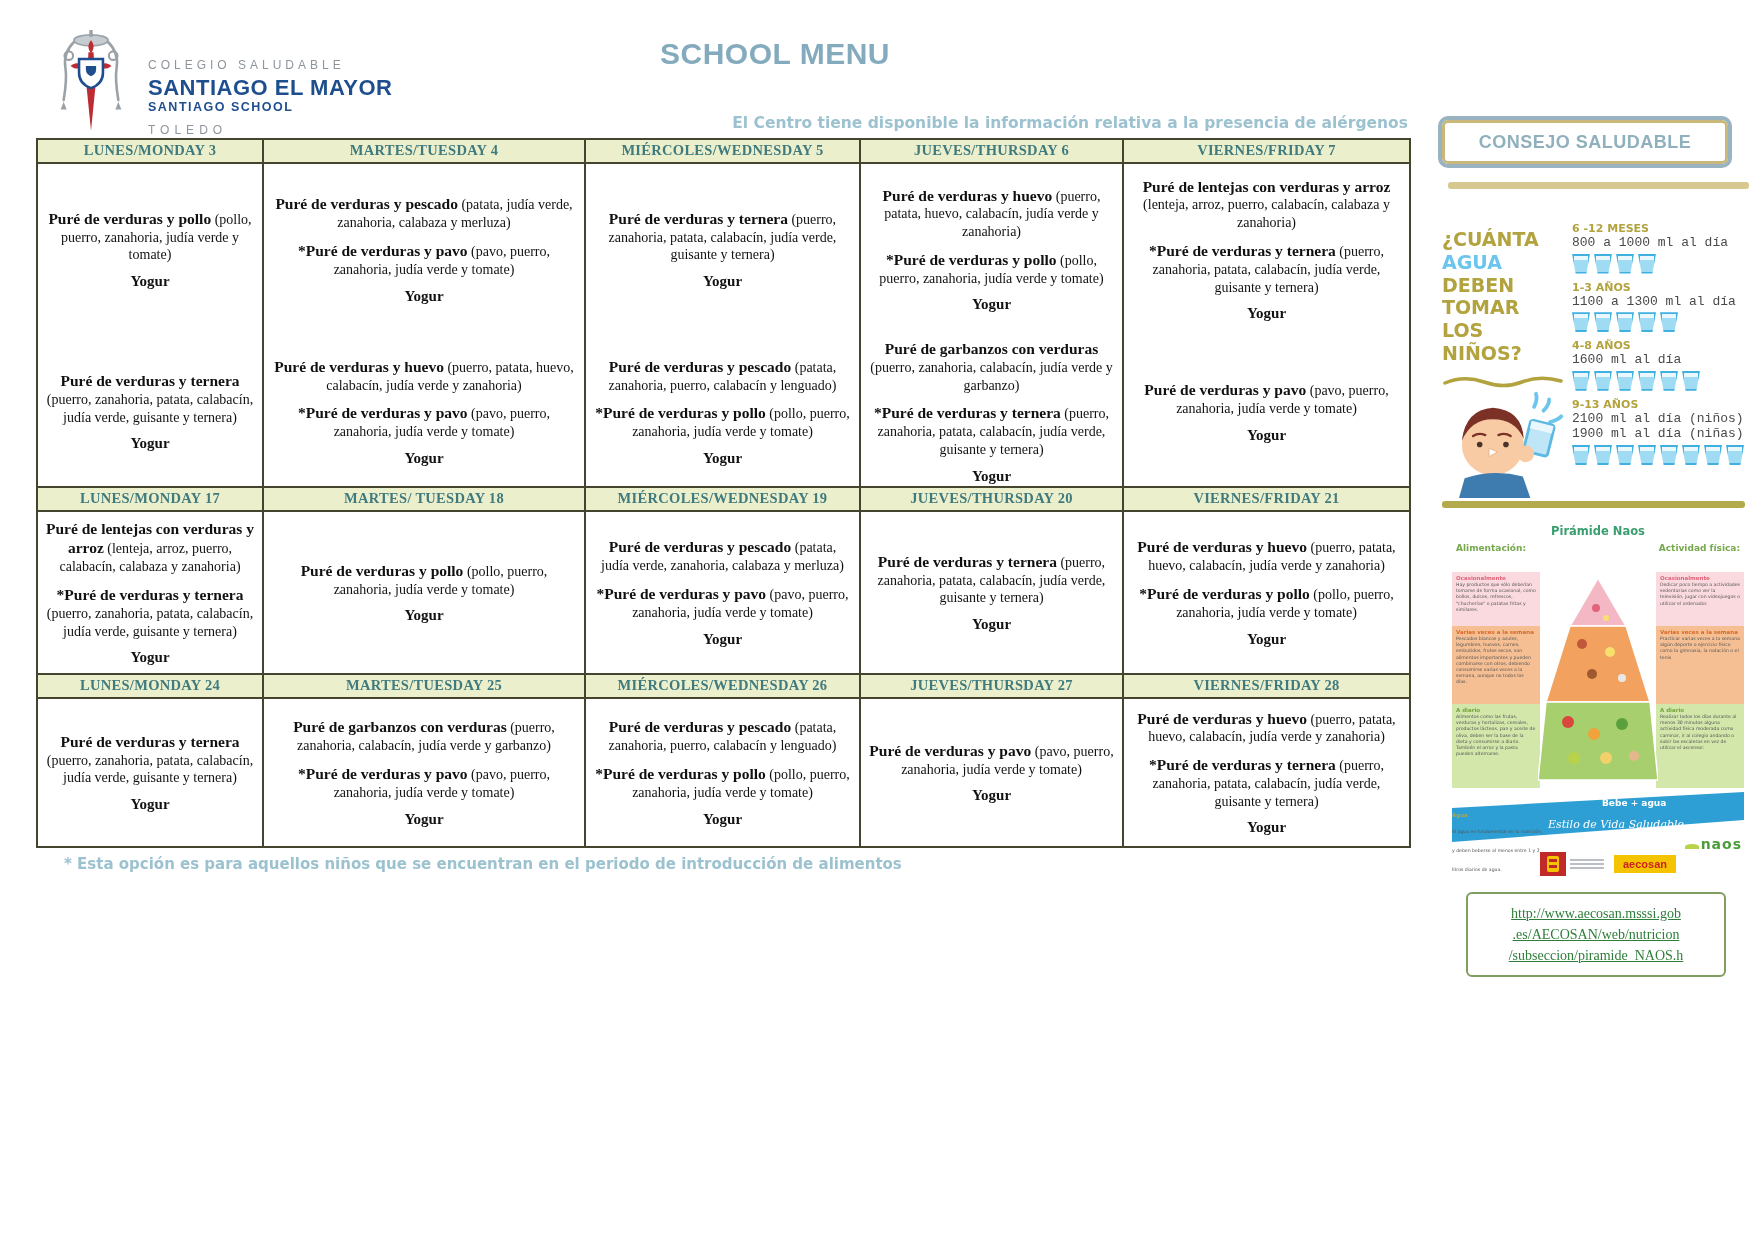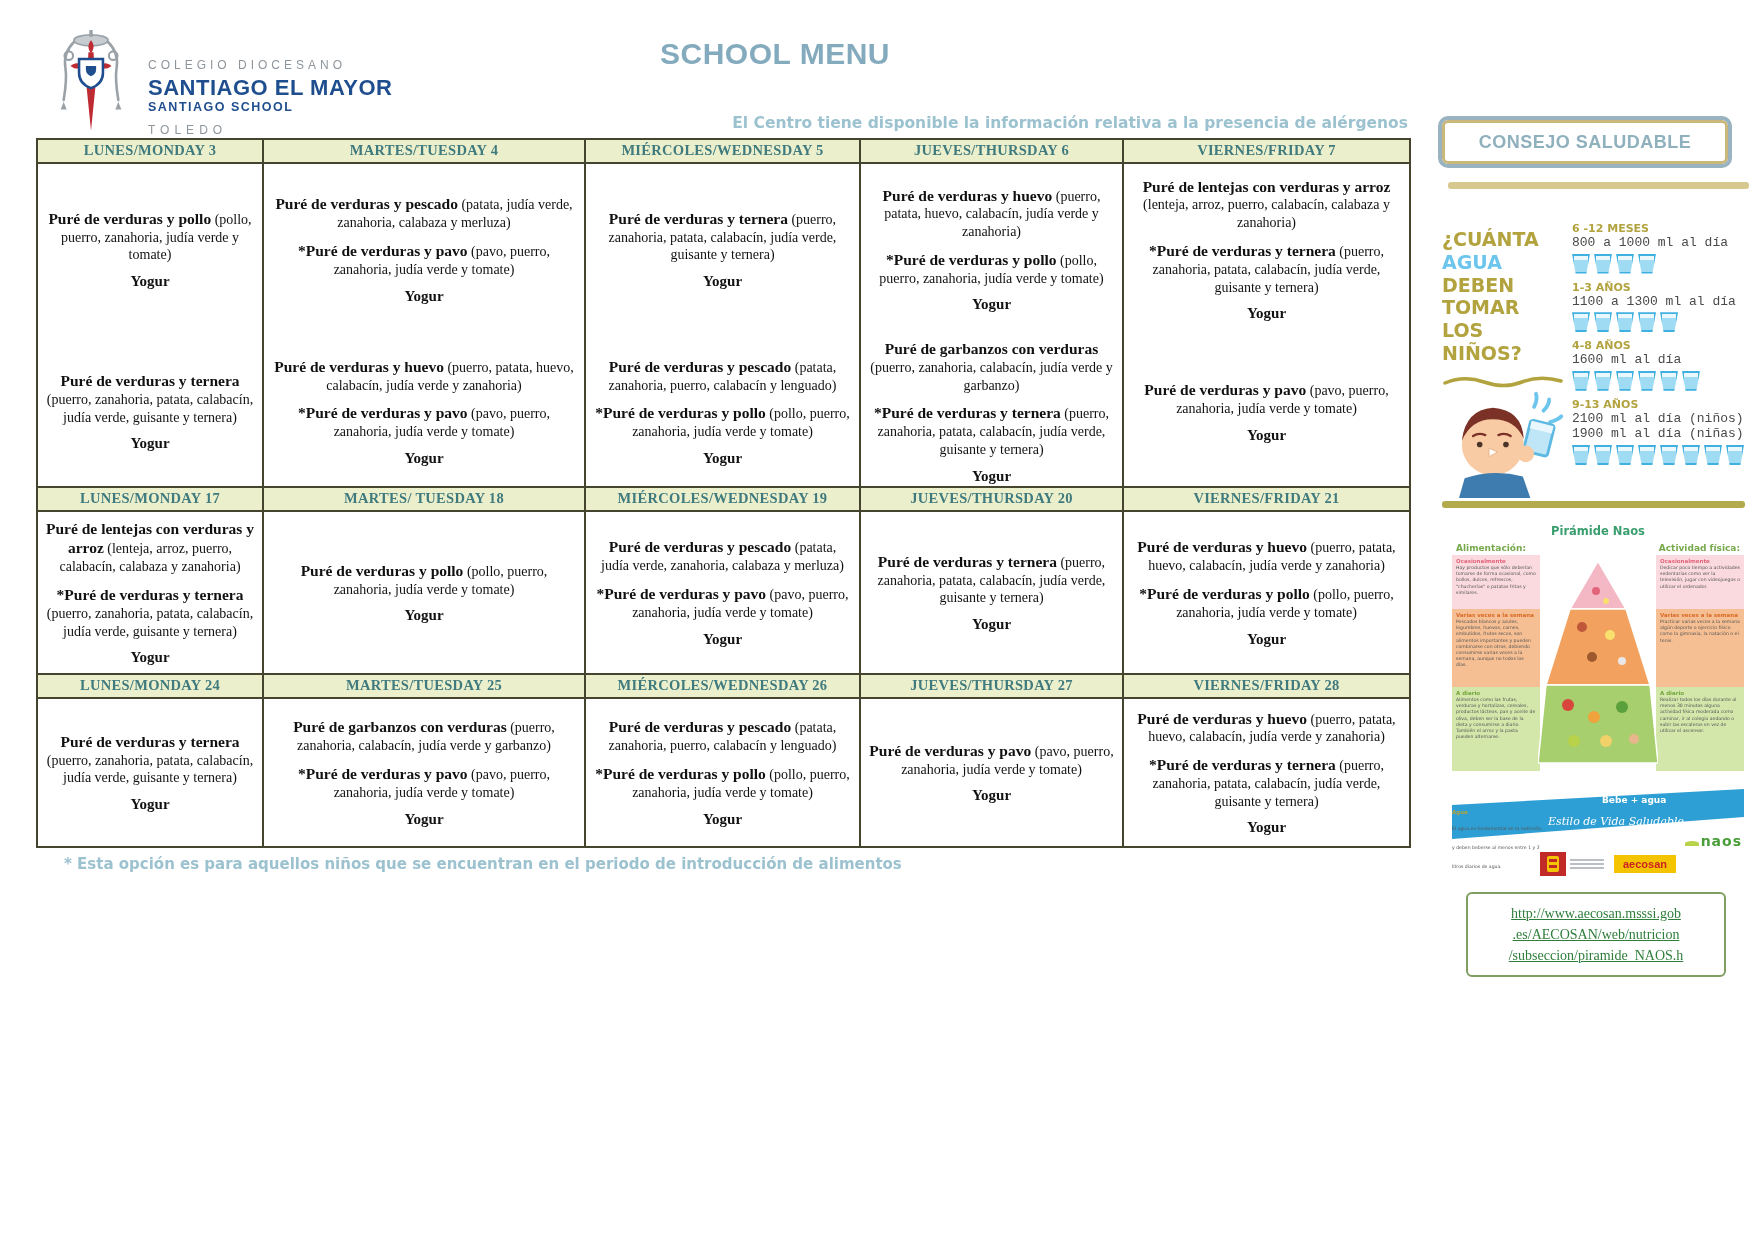--- a/index.html
+++ b/index.html
@@ -68,34 +68,34 @@
   .wg-glasses{white-space:nowrap;margin-top:3px;line-height:0;}
   .glass{display:inline-block;width:14px;height:16px;margin-right:4px;
          border:2px solid var(--glass-blue);
          background:linear-gradient(#eaf7fd 0 26%,#9fdcf4 26% 100%);
          clip-path:polygon(0 0,100% 0,80% 100%,20% 100%);}
   .boy{position:absolute;left:4px;bottom:12px;}
 
   .pyramid{position:absolute;left:1452px;top:524px;width:292px;background:#fff;
            font-family:"DejaVu Sans",sans-serif;}
   .pyr-title{text-align:center;font-weight:bold;font-size:11.5px;color:#3a9e6e;margin-bottom:5px;}
-  .pyr-headers{display:flex;justify-content:space-between;padding:0 4px;margin-bottom:2px;
+  .pyr-headers{display:flex;justify-content:space-between;padding:0 4px;margin-bottom:19px;
                font-weight:bold;font-size:9px;color:#76a94c;}
   .pyr-bands{position:relative;}
   .pyr-band{display:flex;}
   .pyr-cell{width:88px;padding:3px 4px;box-sizing:border-box;}
   .pyr-mid{flex:1;}
   .pyr-band .lvl{display:block;font-weight:bold;font-size:5.5px;margin-bottom:1px;}
   .pyr-band .txt{font-size:4.6px;line-height:1.35;color:#555;display:block;}
   .band-pink .pyr-cell{background:#fadadf;} .band-pink .lvl{color:#e2647a;}
   .band-orange .pyr-cell{background:#f6bf93;} .band-orange .lvl{color:#d86a28;}
   .band-green .pyr-cell{background:#d3e7ab;} .band-green .lvl{color:#74a43c;}
   .band-pink{height:54px;} .band-orange{height:78px;} .band-green{height:84px;}
   .pyr-triangle{position:absolute;left:86px;top:2px;}
-  .pyr-waterband{position:relative;height:64px;margin-top:16px;}
+  .pyr-waterband{position:relative;height:64px;margin-top:2px;}
   .pyr-agua{position:absolute;left:0;top:22px;width:92px;}
   .pyr-agua .lvl{display:block;font-weight:bold;font-size:5.5px;color:var(--olive);}
   .pyr-agua .txt{font-size:4.6px;line-height:1.35;color:#555;}
   .band-svg{position:absolute;left:0;top:0;}
   .naos-logo{position:absolute;right:2px;bottom:2px;font-weight:bold;font-size:14px;
              color:#4a9e3a;letter-spacing:1px;}
   .naos-logo::before{content:"";display:inline-block;width:14px;height:5px;margin-right:2px;
              background:#b8d24a;border-radius:50% 50% 0 0;}
 
   .agency-logos{position:absolute;left:1540px;top:852px;display:flex;gap:10px;align-items:center;}
@@ -127,21 +127,21 @@
       <path d="M16,88 l-3.5,9 h7 z" fill="#9aa2a8"></path>
       <path d="M80,88 l-3.5,9 h7 z" fill="#9aa2a8"></path>
       <path d="M48,16 c4,5 4,10 0,15 c-4,-5 -4,-10 0,-15 z" fill="#bf2b33"></path>
       <path d="M24,46 c5,-4 10,-4 15,0 c-5,4 -10,4 -15,0 z" fill="#bf2b33"></path>
       <path d="M57,46 c5,-4 10,-4 15,0 c-5,4 -10,4 -15,0 z" fill="#bf2b33"></path>
       <path d="M45,30 h6 l2,42 l-5,50 l-5,-50 z" fill="#bf2b33"></path>
       <path d="M34,38 h28 v16 q0,13 -14,18 q-14,-5 -14,-18 z" fill="#fff" stroke="#1f4e8f" stroke-width="3"></path>
       <path d="M42,46 h12 v4 q0,6 -6,8 q-6,-2 -6,-8 z" fill="#1f4e8f"></path>
     </svg>
     <div class="brand-text">
-      <div class="brand-line1">COLEGIO DIOCESANO</div>
+      <div class="brand-line1">COLEGIO SALUDABLE</div>
       <div class="brand-line2">SANTIAGO EL MAYOR</div>
       <div class="brand-line3">SANTIAGO SCHOOL</div>
       <div class="brand-line4">TOLEDO</div>
     </div>
   </header>
 
   <div class="page-title">
     <div>SCHOOL MENU</div>
   </div>
 

